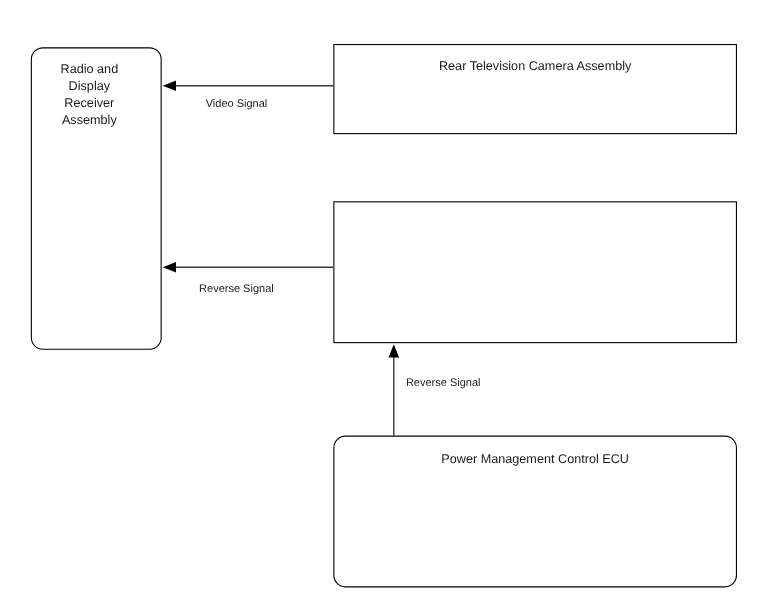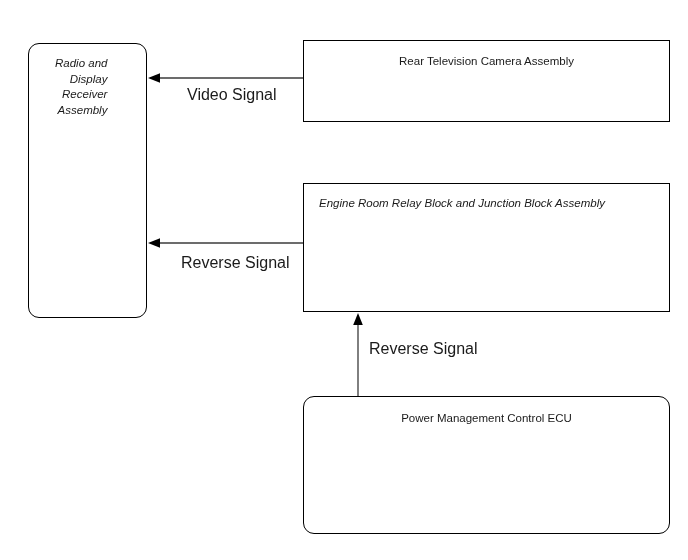--- a/index.html
+++ b/index.html
@@ -32,26 +32,25 @@
     line-height: 15.5px;
     color: #1a1a1a;
     white-space: pre;
   }
   .node-label.centered {
     left: 0;
     right: 0;
     text-align: center;
   }
   .node-label.left {
-    text-align: right;
-    font-style: italic;
+    text-align: center;
   }
   .edge-label {
     position: absolute;
-    font-size: 16px;
+    font-size: 10px;
     line-height: 14px;
     color: #1a1a1a;
     white-space: nowrap;
   }
   svg.connectors {
     position: absolute;
     left: 0;
     top: 0;
     width: 688px;
     height: 560px;
@@ -94,21 +93,20 @@
 Display
 Receiver
 Assembly</div>
   </div>
 
   <div class="node" style="left:303px; top:40px; width:367px; height:82px;">
     <div class="node-label centered" style="top:13px;">Rear Television Camera Assembly</div>
   </div>
 
   <div class="node" style="left:303px; top:183px; width:367px; height:129px;">
-    <div class="node-label left" style="left:15px; top:12px;">Engine Room Relay Block and Junction Block Assembly</div>
   </div>
 
   <div class="node rounded" style="left:303px; top:396px; width:367px; height:138px;">
     <div class="node-label centered" style="top:14px;">Power Management Control ECU</div>
   </div>
 
   <div class="edge-label" style="left:187px; top:88px;">Video Signal</div>
 
   <div class="edge-label" style="left:181px; top:256px;">Reverse Signal</div>
 

